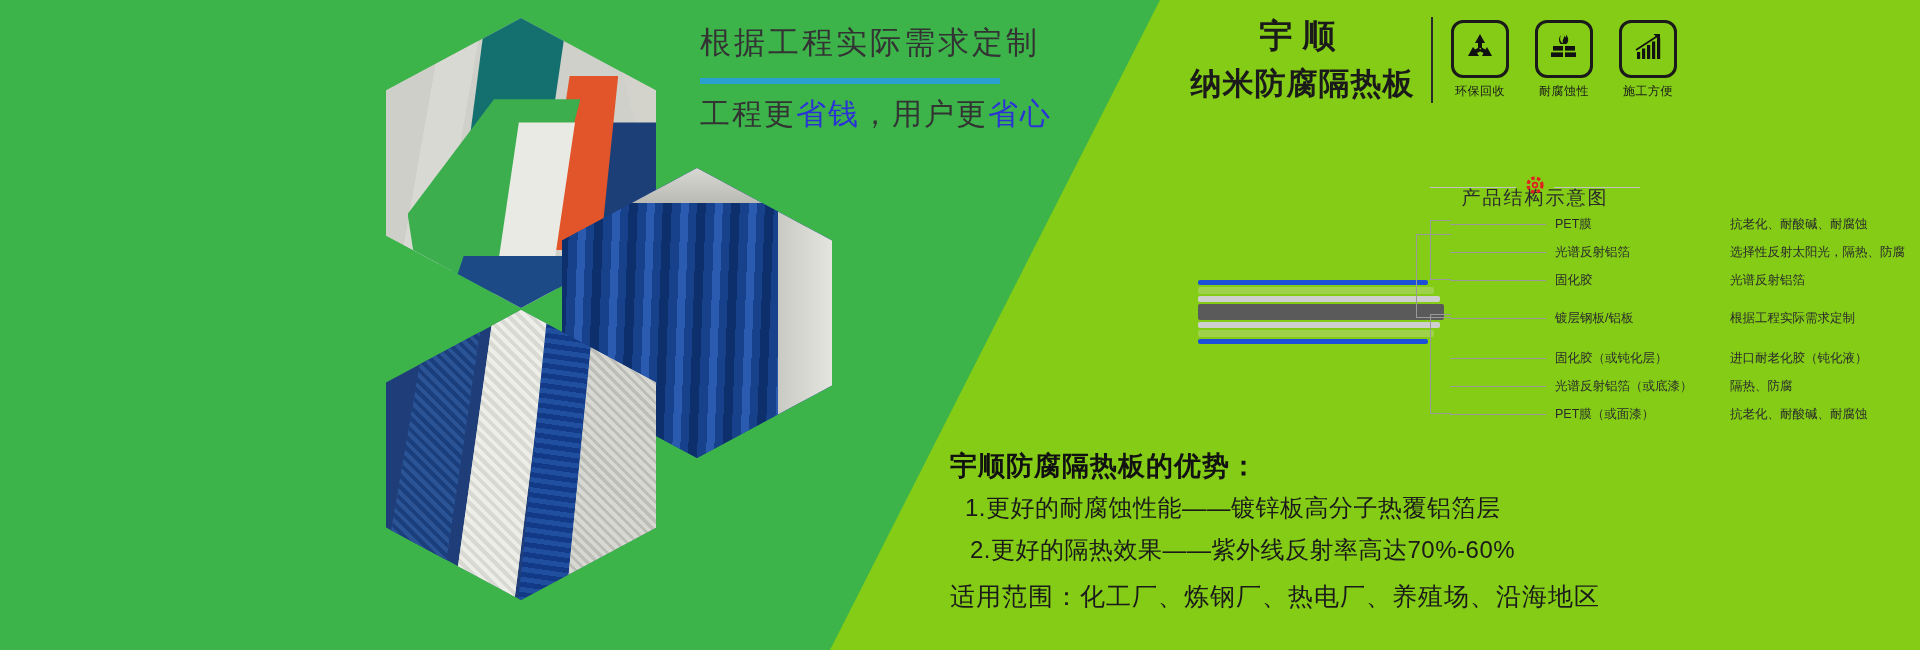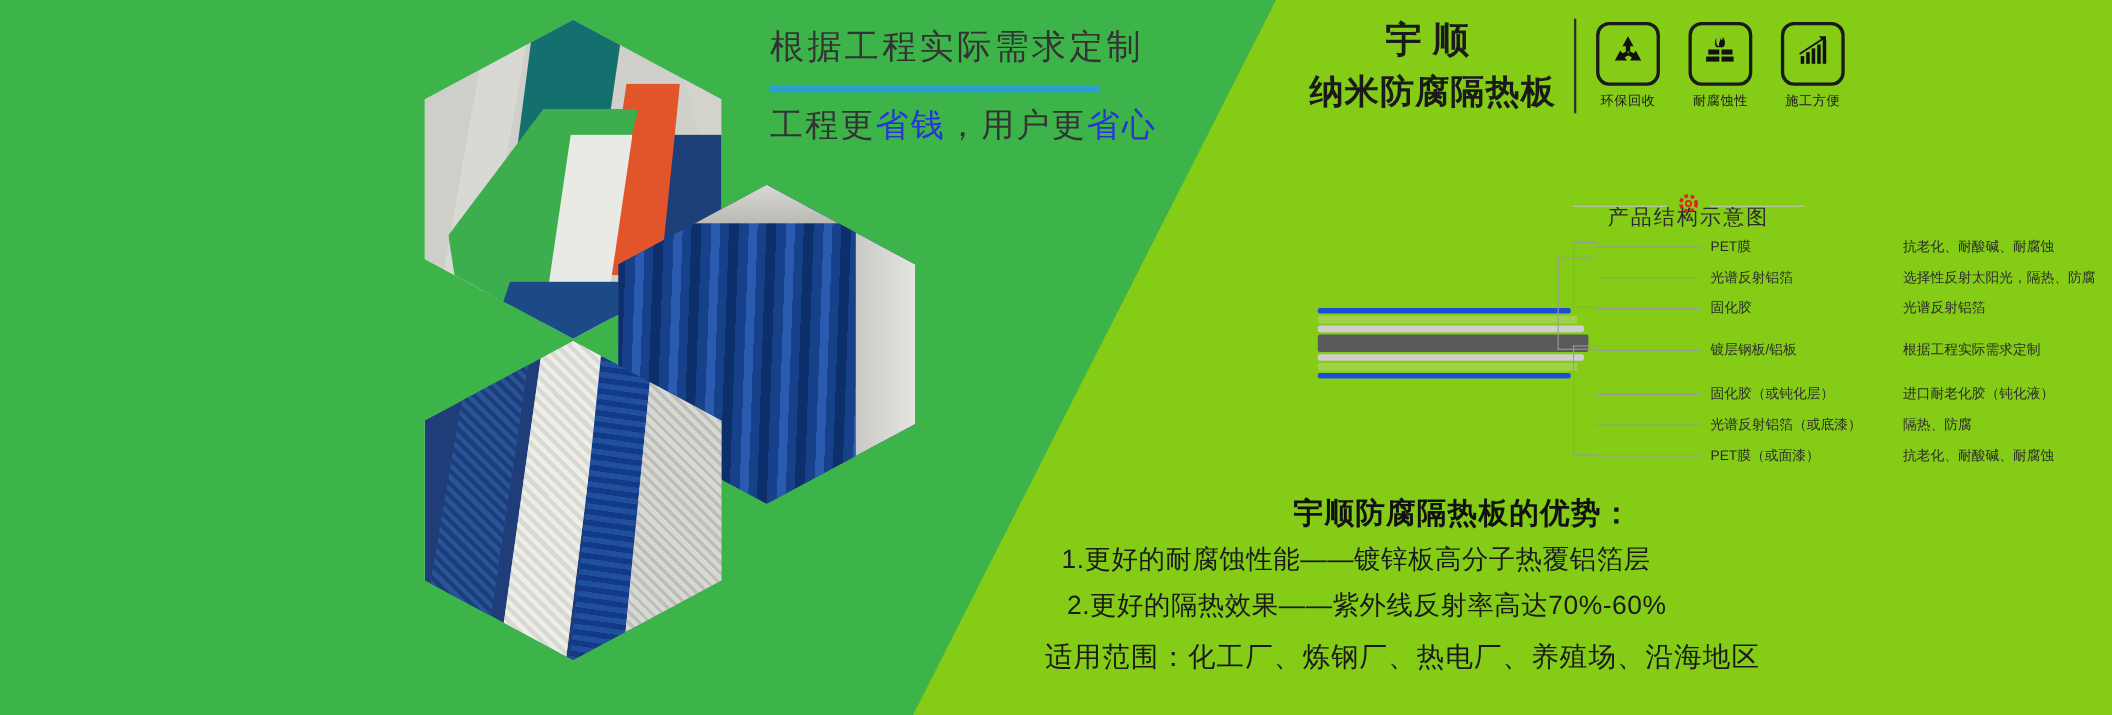--- a/index.html
+++ b/index.html
@@ -97,21 +97,21 @@
   .stack{position:absolute;left:48px;top:62px;width:246px;height:106px;}
   .layer{position:absolute;left:0;border-radius:2px;}
   .lbl-col{position:absolute;left:300px;top:0;width:470px;height:230px;}
   .row{position:absolute;display:flex;align-items:center;white-space:nowrap;}
   .lead{width:96px;height:1px;background:#9a9a9a;margin-right:9px;}
   .lname{font-size:12.5px;color:#2b2b2b;width:175px;}
   .ldesc{font-size:12.5px;color:#2b2b2b;}
   .brace{position:absolute;border:1px solid #9a9a9a;border-right:none;border-radius:0;}
 
   
-  .adv-title{position:absolute;left:-200px;top:448px;width:760px;font-size:27px;font-weight:bold;color:#111;letter-spacing:1px;text-align:center;}
+  .adv-title{position:absolute;left:-200px;top:448px;width:760px;font-size:27px;font-weight:bold;color:#111;letter-spacing:1px;}
   .adv-1{position:absolute;left:-185px;top:492px;font-size:24px;color:#1a1a1a;letter-spacing:.5px;}
   .adv-2{position:absolute;left:-180px;top:534px;font-size:24px;color:#1a1a1a;letter-spacing:.5px;}
   .apply{position:absolute;left:-200px;top:580px;font-size:25px;color:#1a1a1a;letter-spacing:1px;}
 </style>
 </head>
 <body>
 
 <div class="banner">
 
   <div class="green-panel"></div>

